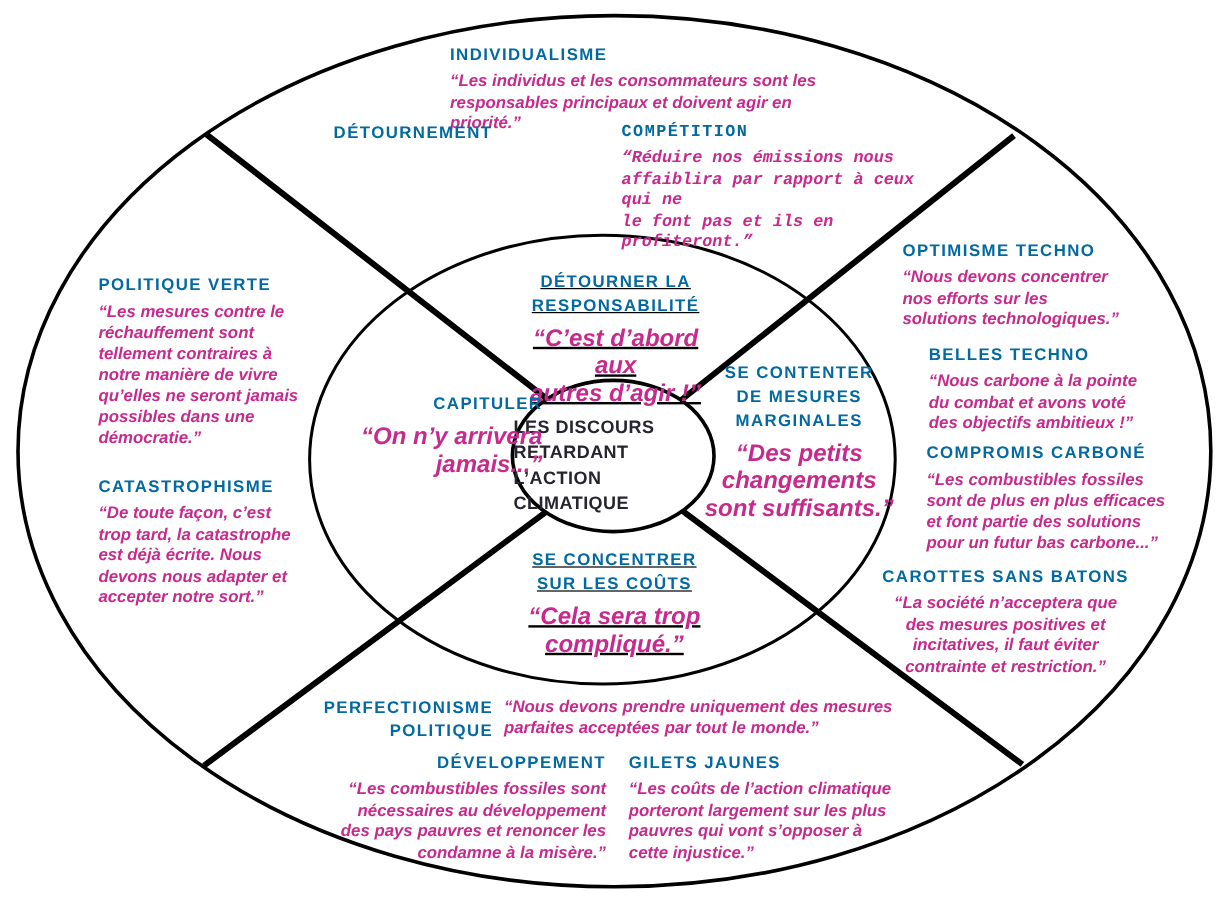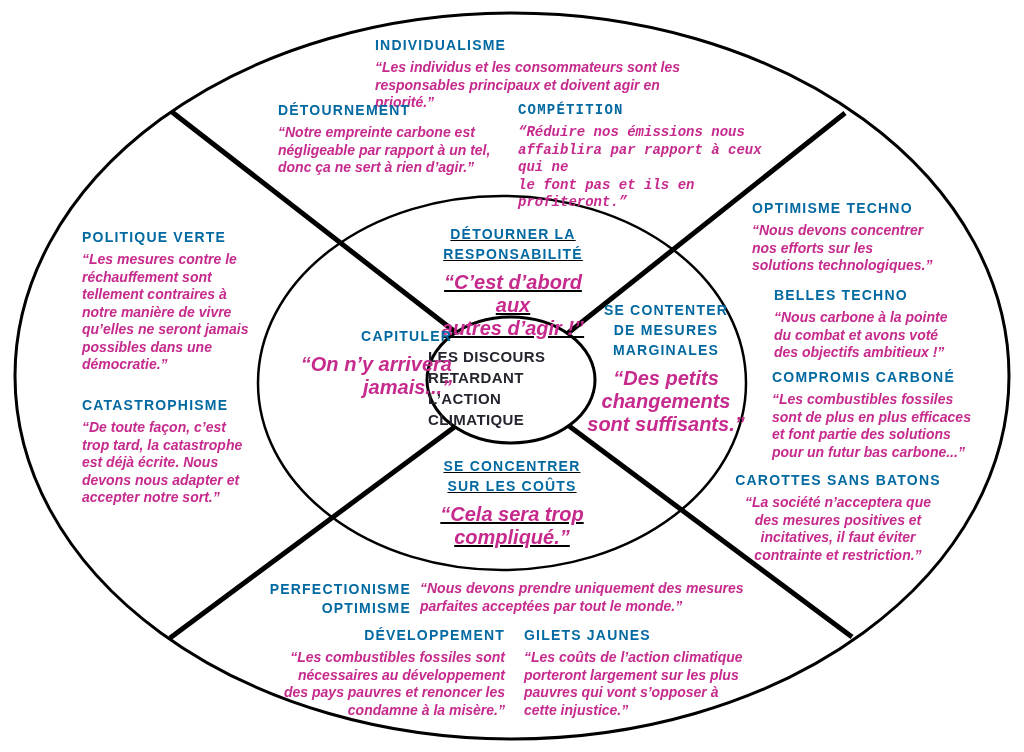--- a/index.html
+++ b/index.html
@@ -75,23 +75,20 @@
   </div>
 
   <div class="block" style="left:375px;top:36px;width:340px;">
     <div class="hdr">INDIVIDUALISME</div>
     <div class="quote">“Les individus et les consommateurs sont les
 responsables principaux et doivent agir en priorité.”</div>
   </div>
 
   <div class="block" style="left:278px;top:101px;width:245px;">
     <div class="hdr">DÉTOURNEMENT</div>
-    <div class="quote">“Notre empreinte carbone est
-négligeable par rapport à un tel,
-donc ça ne sert à rien d’agir.”</div>
   </div>
 
   <div class="block" style="left:518px;top:101px;width:250px;font-family:Liberation Mono, monospace;">
     <div class="hdr">COMPÉTITION</div>
     <div class="quote">“Réduire nos émissions nous
 affaiblira par rapport à ceux qui ne
 le font pas et ils en profiteront.”</div>
   </div>
 
   <div class="block" style="left:82px;top:228px;width:205px;">
@@ -139,21 +136,21 @@
   <div class="block ta-c" style="left:722px;top:471px;width:232px;">
     <div class="hdr">CAROTTES SANS BATONS</div>
     <div class="quote">“La société n’acceptera que
 des mesures positives et
 incitatives, il faut éviter
 contrainte et restriction.”</div>
   </div>
 
   <div class="block ta-r" style="left:264px;top:580px;width:147px;">
     <div class="hdr">PERFECTIONISME
-OPTIMISME</div>
+POLITIQUE</div>
   </div>
   <div class="block" style="left:420px;top:580px;width:355px;">
     <div class="quote" style="margin-top:0;">“Nous devons prendre uniquement des mesures
 parfaites acceptées par tout le monde.”</div>
   </div>
 
   <div class="block ta-r" style="left:255px;top:626px;width:250px;">
     <div class="hdr">DÉVELOPPEMENT</div>
     <div class="quote">“Les combustibles fossiles sont
 nécessaires au développement

